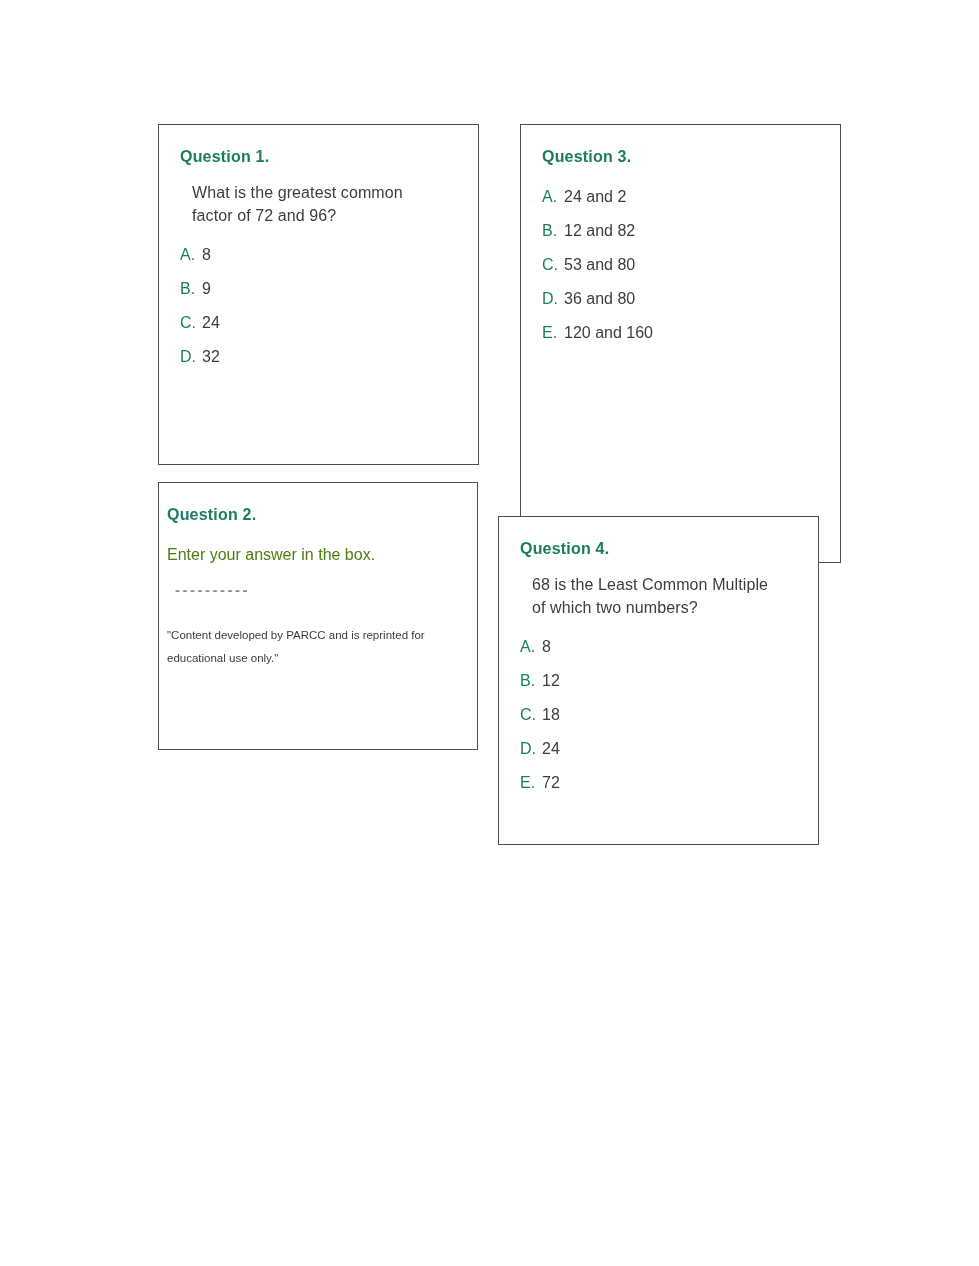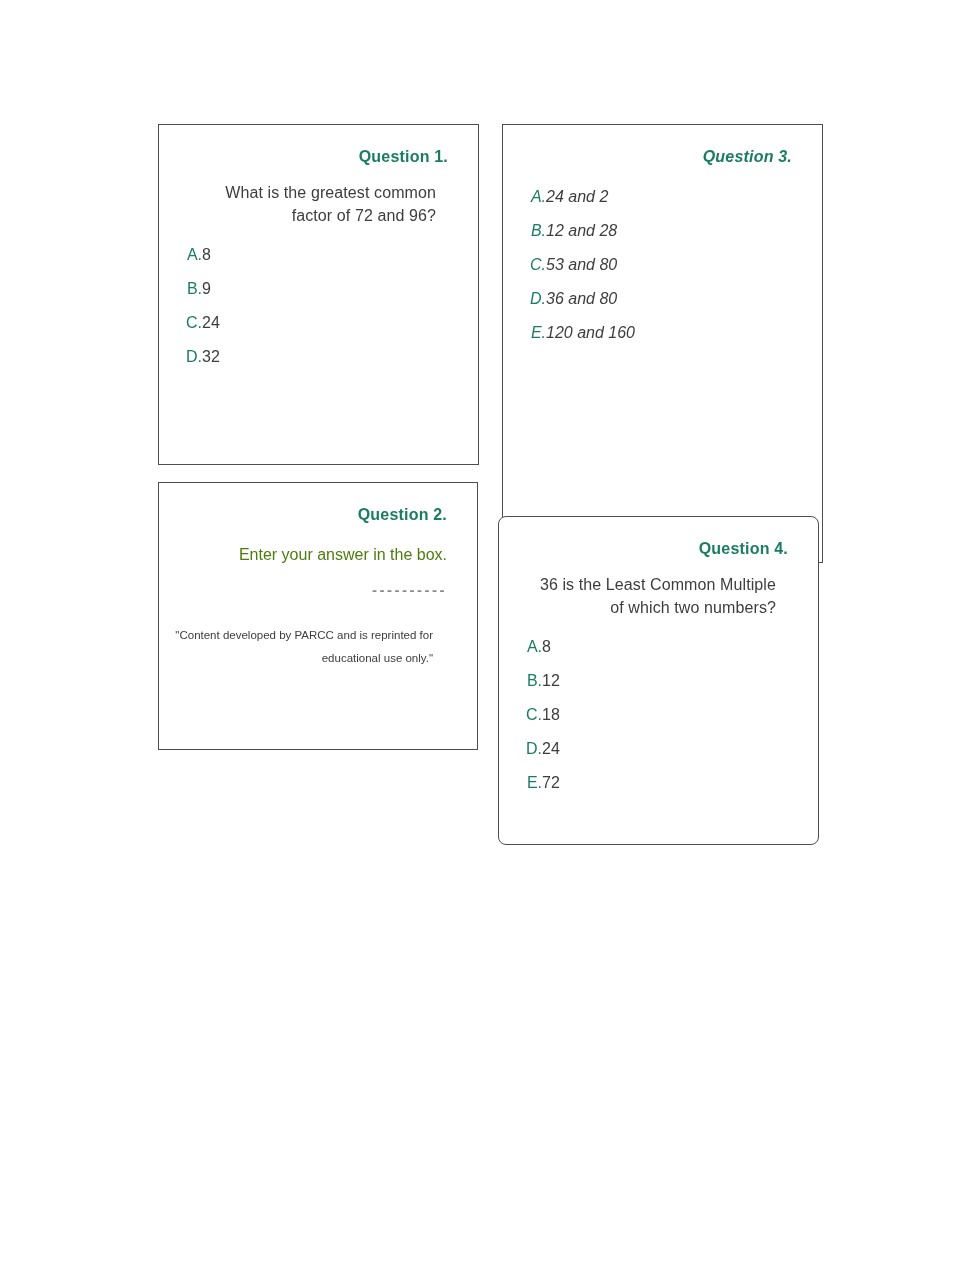--- a/index.html
+++ b/index.html
@@ -3,33 +3,32 @@
 <meta charset="utf-8">
 <style>
   html, body { margin: 0; padding: 0; background: #ffffff; }
   .page {
     position: relative;
     width: 979px;
     height: 1266px;
     background: #ffffff;
     font-family: "Liberation Sans", "DejaVu Sans", sans-serif;
     overflow: hidden;
-    text-align: right;
   }
   .qbox {
     position: absolute;
     box-sizing: border-box;
     border: 1.5px solid #4e4e4e;
     background: #ffffff;
     padding: 20px 30px 0 21px;
   }
   #box-q1 { left: 158px; top: 124px; width: 321px; height: 341px; }
-  #box-q3 { left: 502px; top: 124px; width: 321px; height: 439px; font-style: italic; }
+  #box-q3 { left: 520px; top: 124px; width: 321px; height: 439px; }
   #box-q2 { left: 158px; top: 482px; width: 320px; height: 268px; padding-left: 8px; }
-  #box-q4 { left: 498px; top: 516px; width: 321px; height: 329px; border-radius: 8px; }
+  #box-q4 { left: 498px; top: 516px; width: 321px; height: 329px; }
   .qtitle {
     margin: 0 0 5px 0;
     font-size: 16px;
     line-height: 24px;
     font-weight: bold;
     color: #1a7d60;
     letter-spacing: 0.2px;
   }
   .qprompt {
     margin: 12px;
@@ -105,21 +104,21 @@
 
   <section class="qbox" id="box-q3">
     <h2 class="qtitle">Question 3.</h2>
     <ul class="options">
       <li class="option">
         <span class="letter">A.</span>
         <span class="value">24 and 2</span>
       </li>
       <li class="option">
         <span class="letter">B.</span>
-        <span class="value">12 and 28</span>
+        <span class="value">12 and 82</span>
       </li>
       <li class="option">
         <span class="letter">C.</span>
         <span class="value">53 and 80</span>
       </li>
       <li class="option">
         <span class="letter">D.</span>
         <span class="value">36 and 80</span>
       </li>
       <li class="option">
@@ -131,21 +130,21 @@
 
   <section class="qbox" id="box-q2">
     <h2 class="qtitle">Question 2.</h2>
     <p class="instruction">Enter your answer in the box.</p>
     <div class="answer-blank">----------</div>
     <p class="citation">"Content developed by PARCC and is reprinted for educational use only."</p>
   </section>
 
   <section class="qbox" id="box-q4">
     <h2 class="qtitle">Question 4.</h2>
-    <p class="qprompt"><span>36 is the Least Common Multiple of which two numbers?</span></p>
+    <p class="qprompt"><span>68 is the Least Common Multiple of which two numbers?</span></p>
     <ul class="options">
       <li class="option">
         <span class="letter">A.</span>
         <span class="value">8</span>
       </li>
       <li class="option">
         <span class="letter">B.</span>
         <span class="value">12</span>
       </li>
       <li class="option">

